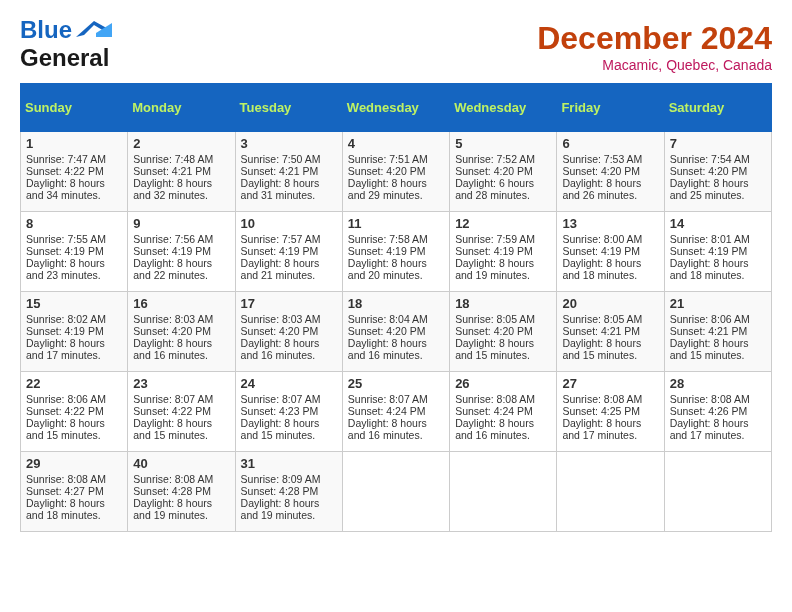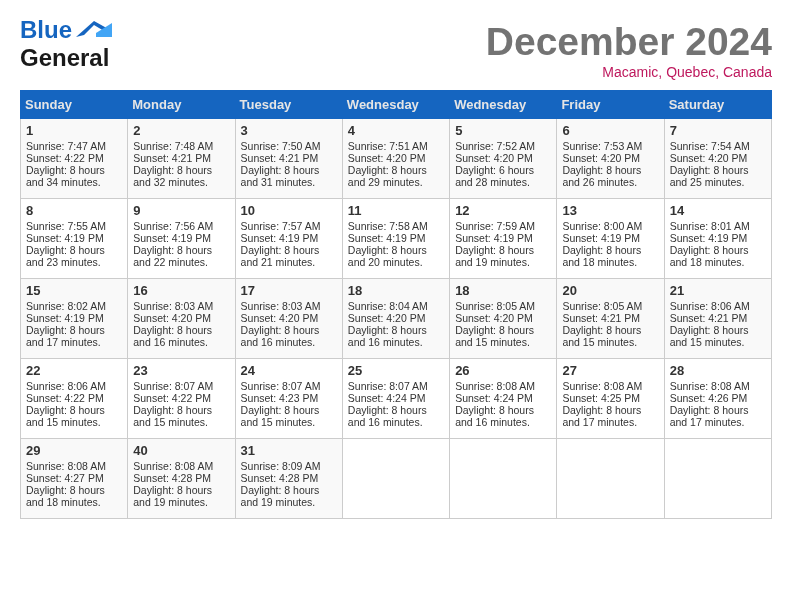--- a/index.html
+++ b/index.html
@@ -18,39 +18,39 @@
     }
     .logo {
       display: flex;
       flex-direction: column;
       align-items: flex-start;
     }
     .title-block {
       text-align: right;
     }
     .month-title {
-      font-size: 39px;
+      font-size: 32px;
       font-weight: bold;
-      color: #737373;
+      color: #c2410c;
       margin-left: 30px;
     }
     .location {
       font-size: 14px;
       color: #be185d;
     }
     table {
       width: 100%;
       border-collapse: collapse;
     }
     thead th {
       background-color: #1565c0;
-      color: #e5e5e5;
+      color: #bef264;
       font-size: 13px;
       font-weight: bold;
-      padding: 6px 4px;
+      padding: 16px 4px;
       text-align: left;
       border: 1px solid #1565c0;
     }
     tbody td {
       vertical-align: top;
       border: 1px solid #ccc;
       padding: 4px 5px;
       width: calc(100% / 7);
       height: 80px;
       font-size: 10.5px;

